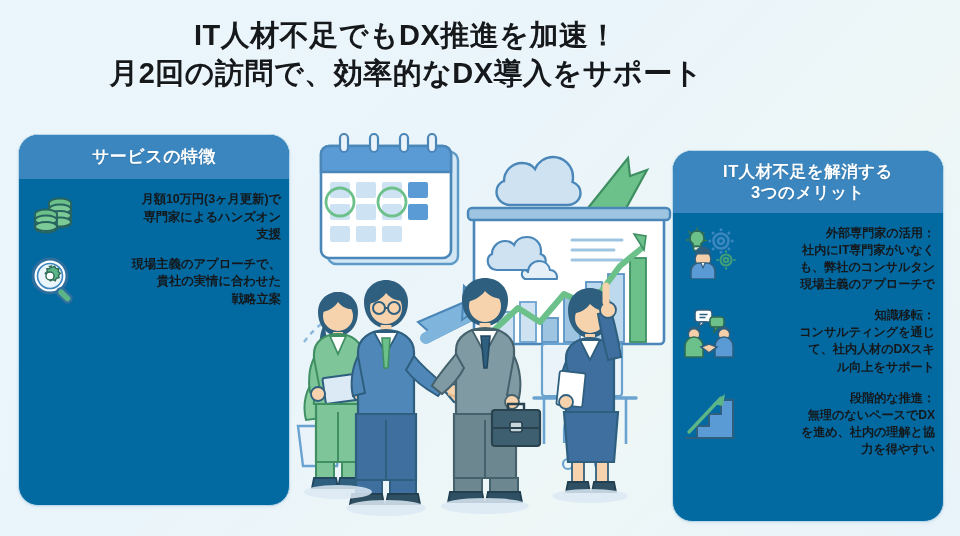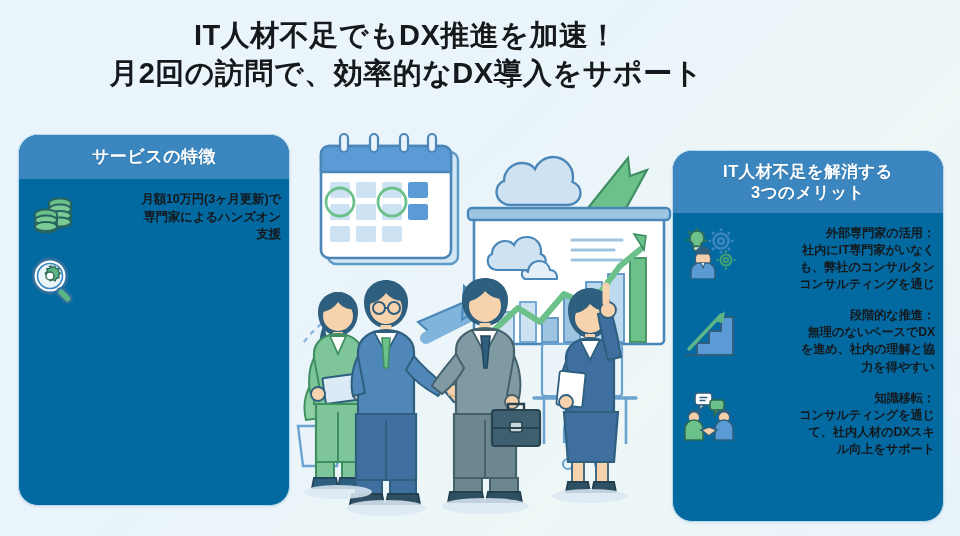--- a/index.html
+++ b/index.html
@@ -130,20 +130,23 @@
         <svg viewBox="0 0 54 54">
           <circle cx="23" cy="22" r="17" fill="#ffffff" stroke="#2f6f9e" stroke-width="3"></circle>
           <circle cx="23" cy="22" r="12.5" fill="#eaf5fb" stroke="#3c87c0" stroke-width="1.6"></circle>
           <g fill="#5cb587" stroke="#2f6b55" stroke-width="1.4">
             <path d="M23 12.5l2.2 1 2.4-1.3 1.4 2.3 2.7.2-.4 2.7 2 1.8-1.8 2 .6 2.6-2.7.5-1.2 2.4-2.4-1.2-2.4 1.2-1.2-2.4-2.7-.5.6-2.6-1.8-2 2-1.8-.4-2.7 2.7-.2 1.4-2.3z"></path>
             <circle cx="23" cy="22" r="4" fill="#ffffff"></circle>
           </g>
           <rect x="33" y="33" width="8" height="17" rx="4" transform="rotate(-45 37 41)" fill="#5cb587" stroke="#2f6f9e" stroke-width="2.4"></rect>
         </svg>
       </span>
+      <span class="feature-text">現場主義のアプローチで、
+貴社の実情に合わせた
+戦略立案</span>
     </div>
 
 
   </div>
 </div>
 
 <div class="panel panel-right">
   <div class="panel-header" style="white-space: pre-line;">IT人材不足を解消する
 3つのメリット</div>
   <div class="panel-body">
@@ -168,37 +171,21 @@
           </g>
           <circle cx="22" cy="36" r="8" fill="#f5cfa9" stroke="#2f5f7f" stroke-width="1.6"></circle>
           <path d="M14 31.5a8 8 0 0116 0z" fill="#2f5f7f"></path>
           <path d="M10 56v-8a8 8 0 018-8h8a8 8 0 018 8v8z" fill="#5b9bd5" stroke="#2f5f7f" stroke-width="1.6"></path>
           <path d="M20 40l2 5 2-5" fill="#ffffff" stroke="#2f5f7f" stroke-width="1.2"></path>
         </svg>
       </span>
       <span class="feature-text">外部専門家の活用：
 社内にIT専門家がいなく
 も、弊社のコンサルタン
-コンサルティングを通じ</span>
-    </div>
-
-    <div class="feature-item">
-      <span class="feature-icon">
-        <svg viewBox="0 0 56 56">
-          <path d="M4 50h12V38h12V26h12V12h12v38z" fill="#5b9bd5" stroke="#2f5f7f" stroke-width="2"></path>
-          <g stroke="#5cb587" stroke-width="3.4" fill="none" stroke-linecap="round">
-            <path d="M8 44L40 10"></path>
-          </g>
-          <path d="M44 6l-2 12-10-2z" fill="#5cb587"></path>
-        </svg>
-      </span>
-      <span class="feature-text">段階的な推進：
-無理のないペースでDX
-を進め、社内の理解と協
-力を得やすい</span>
+現場主義のアプローチで</span>
     </div>
 
     <div class="feature-item">
       <span class="feature-icon">
         <svg viewBox="0 0 56 56">
           <rect x="14" y="5" width="17" height="12" rx="3" fill="#ffffff" stroke="#2f5f7f" stroke-width="1.6"></rect>
           <path d="M19 17l-1 5 6-5z" fill="#ffffff" stroke="#2f5f7f" stroke-width="1.6"></path>
           <g stroke="#2f5f7f" stroke-width="1.4">
               <path d="M18.5 9.5h8M18.5 12.5h6"></path>
             </g>
@@ -212,20 +199,36 @@
           <path d="M34 52v-11a9 9 0 019-9 9 9 0 019 9v11z" fill="#5b9bd5" stroke="#2f5f7f" stroke-width="1.6"></path>
           <path d="M20 42l8-3 8 3-8 6z" fill="#f5cfa9" stroke="#2f5f7f" stroke-width="1.6"></path>
         </svg>
       </span>
       <span class="feature-text">知識移転：
 コンサルティングを通じ
 て、社内人材のDXスキ
 ル向上をサポート</span>
     </div>
 
+    <div class="feature-item">
+      <span class="feature-icon">
+        <svg viewBox="0 0 56 56">
+          <path d="M4 50h12V38h12V26h12V12h12v38z" fill="#5b9bd5" stroke="#2f5f7f" stroke-width="2"></path>
+          <g stroke="#5cb587" stroke-width="3.4" fill="none" stroke-linecap="round">
+            <path d="M8 44L40 10"></path>
+          </g>
+          <path d="M44 6l-2 12-10-2z" fill="#5cb587"></path>
+        </svg>
+      </span>
+      <span class="feature-text">段階的な推進：
+無理のないペースでDX
+を進め、社内の理解と協
+力を得やすい</span>
+    </div>
+
   </div>
 </div>
 
 <div class="illustration">
   <svg viewBox="0 0 376 404" xmlns="http://www.w3.org/2000/svg">
     <defs>
       <clipPath id="clipAll">
           <rect x="0" y="0" width="376" height="404"></rect>
         </clipPath>
     </defs>

